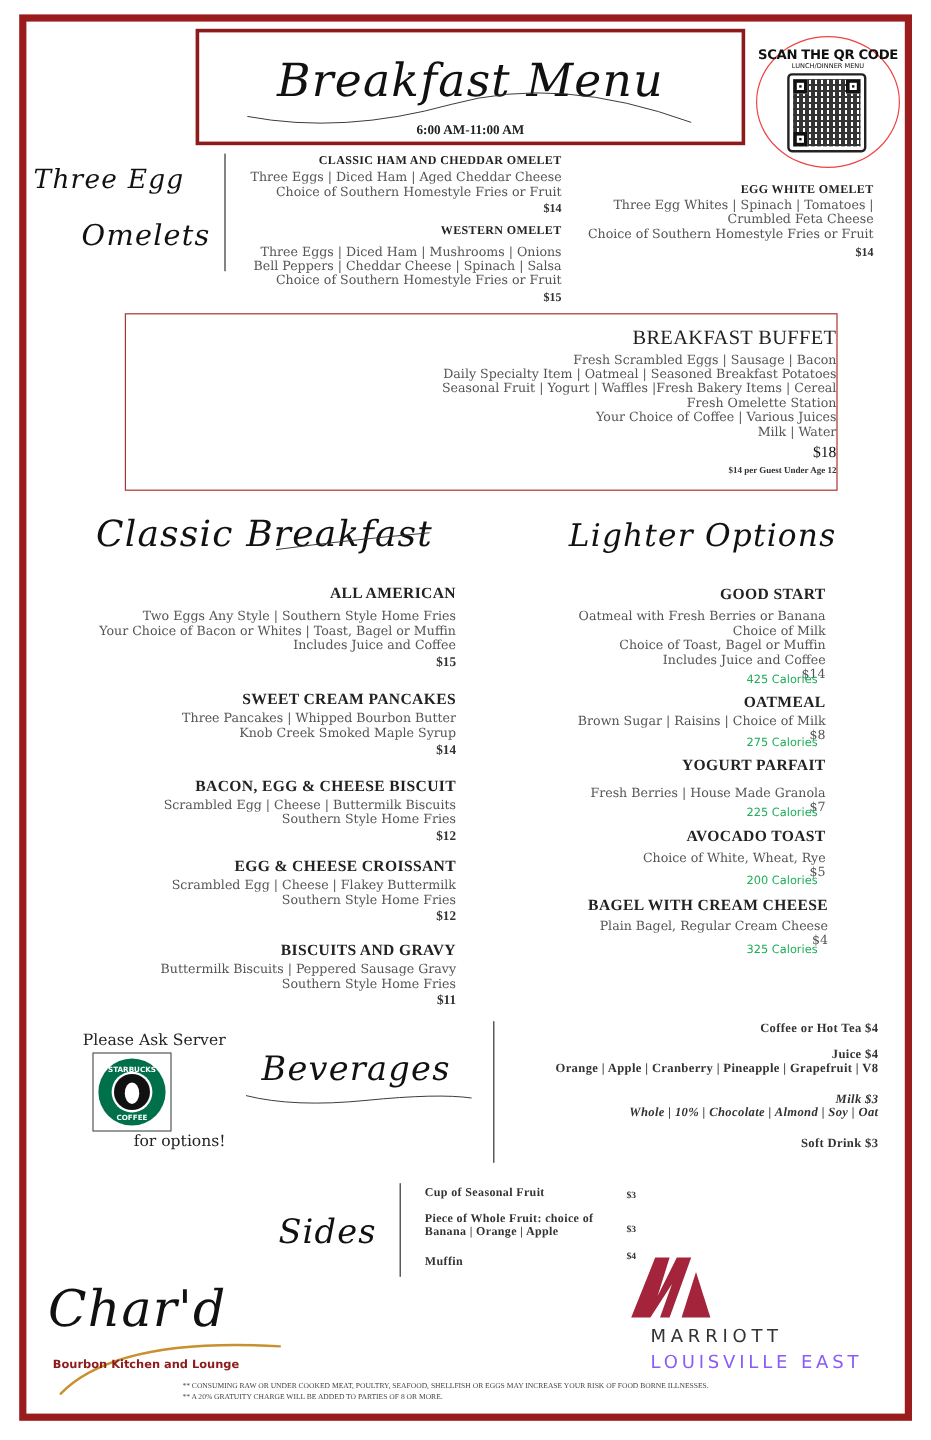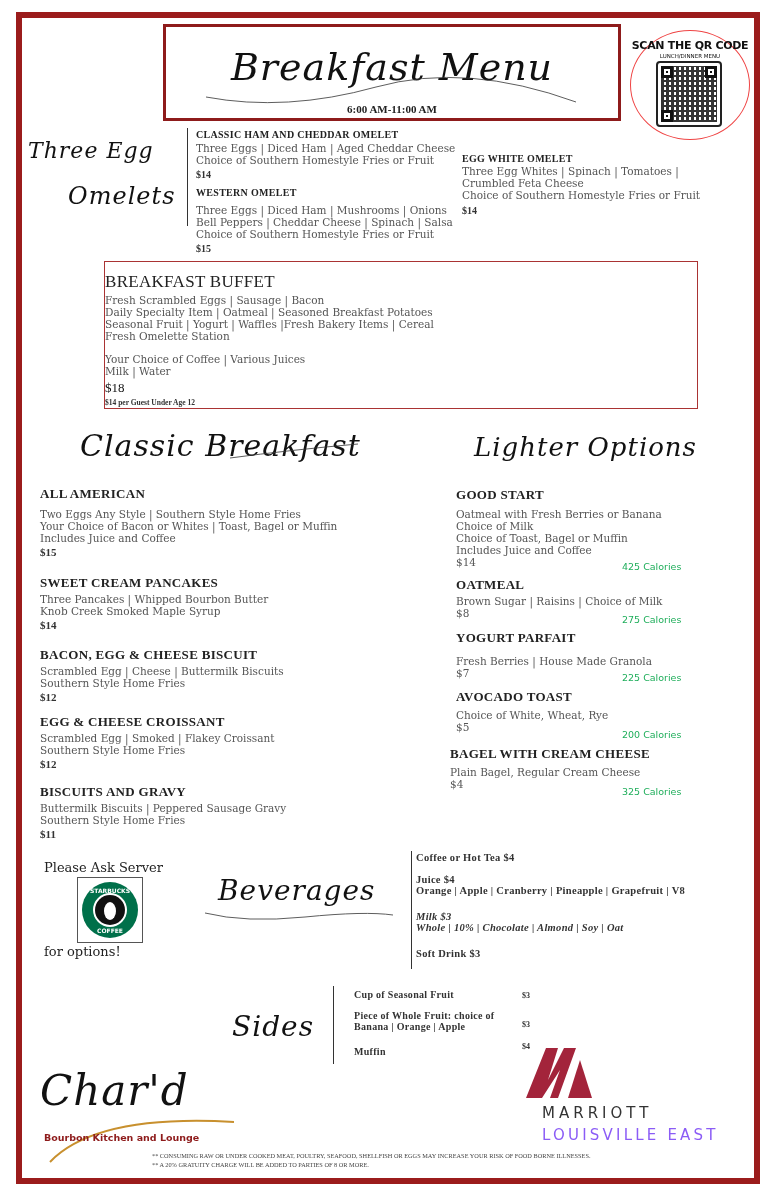--- a/index.html
+++ b/index.html
@@ -1,19 +1,19 @@
 <!DOCTYPE html>
 <html><head>
 <meta charset="utf-8">
 <style>
   html, body { margin: 0; padding: 0; background: #ffffff; }
   body { width: 776px; height: 1200px; position: relative; overflow: hidden; font-family: "DejaVu Serif", serif; color: #333; }
   .page-border { position: absolute; left: 16px; top: 12px; width: 732px; height: 1160px; border: 6px solid #9b1c1c; }
   .abs { position: absolute; }
-  .center { text-align: left; }
+  .center { text-align: right; }
   .script { font-family: "DejaVu Serif", serif; font-style: italic; font-weight: normal; color: #111; letter-spacing: 1px; }
   .item-title { font-family: "Liberation Serif", serif; font-weight: bold; color: #222; letter-spacing: 0.3px; }
   .desc { font-family: "DejaVu Serif", serif; font-size: 10.5px; color: #555; line-height: 12px; }
   .price { font-family: "Liberation Serif", serif; font-weight: bold; font-size: 11px; color: #333; }
   .cal { font-family: "DejaVu Sans", sans-serif; font-size: 9.5px; color: #1fae5b; }
   .vline { position: absolute; width: 1px; background: #333; }
 
   
   .title-box { left: 163px; top: 24px; width: 452px; height: 91px; border: 3px solid #8e1b1b; }
   .title-script { position: absolute; left: 0; right: 0; top: 18px; font-size: 38px; text-align: center; }
@@ -81,21 +81,21 @@
   <div class="desc">Choice of Southern Homestyle Fries or Fruit</div>
   <div class="price" style="font-size:10px;margin-top:4px">$14</div>
 </div>
 
 <div class="abs buffet-box center">
   <div class="item-title" style="font-size:17px;margin-top:10px;font-weight:normal;color:#222;">BREAKFAST BUFFET</div>
   <div class="desc" style="margin-top:2px">Fresh Scrambled Eggs | Sausage | Bacon</div>
   <div class="desc">Daily Specialty Item | Oatmeal | Seasoned Breakfast Potatoes</div>
   <div class="desc">Seasonal Fruit | Yogurt | Waffles |Fresh Bakery Items | Cereal</div>
   <div class="desc">Fresh Omelette Station</div>
-  <div class="desc" style="margin-top:11px">Your Choice of Coffee | Various Juices</div>
+  <div class="desc" style="">Your Choice of Coffee | Various Juices</div>
   <div class="desc">Milk | Water</div>
   <div class="price" style="font-size:13px;font-weight:normal;margin-top:3px;color:#111">$18</div>
   <div class="price" style="font-size:7.5px;margin-top:2px">$14 per Guest Under Age 12</div>
 </div>
 
 <div class="abs script" style="left:80px;top:428px;font-size:30px;">Classic Breakfast</div>
 <svg class="abs" style="left:230px;top:440px" width="130" height="20">
   <path d="M0 18 Q 60 10 128 4" stroke="#333" stroke-width="0.8" fill="none"></path>
 </svg>
 
@@ -113,21 +113,21 @@
   <div class="price" style="margin-top:2px">$14</div>
 </div>
 <div class="abs center" style="left:40px;top:647px;width:340px;">
   <div class="item-title" style="font-size:13px">BACON, EGG &amp; CHEESE BISCUIT</div>
   <div class="desc" style="margin-top:2px">Scrambled Egg | Cheese | Buttermilk Biscuits</div>
   <div class="desc">Southern Style Home Fries</div>
   <div class="price" style="margin-top:2px">$12</div>
 </div>
 <div class="abs center" style="left:40px;top:714px;width:340px;">
   <div class="item-title" style="font-size:13px">EGG &amp; CHEESE CROISSANT</div>
-  <div class="desc" style="margin-top:2px">Scrambled Egg | Smoked | Flakey Croissant</div>
+  <div class="desc" style="margin-top:2px">Scrambled Egg | Cheese | Flakey Buttermilk</div>
   <div class="desc">Southern Style Home Fries</div>
   <div class="price" style="margin-top:2px">$12</div>
 </div>
 <div class="abs center" style="left:40px;top:784px;width:340px;">
   <div class="item-title" style="font-size:13px">BISCUITS AND GRAVY</div>
   <div class="desc" style="margin-top:2px">Buttermilk Biscuits | Peppered Sausage Gravy</div>
   <div class="desc">Southern Style Home Fries</div>
   <div class="price" style="margin-top:2px">$11</div>
 </div>
 

